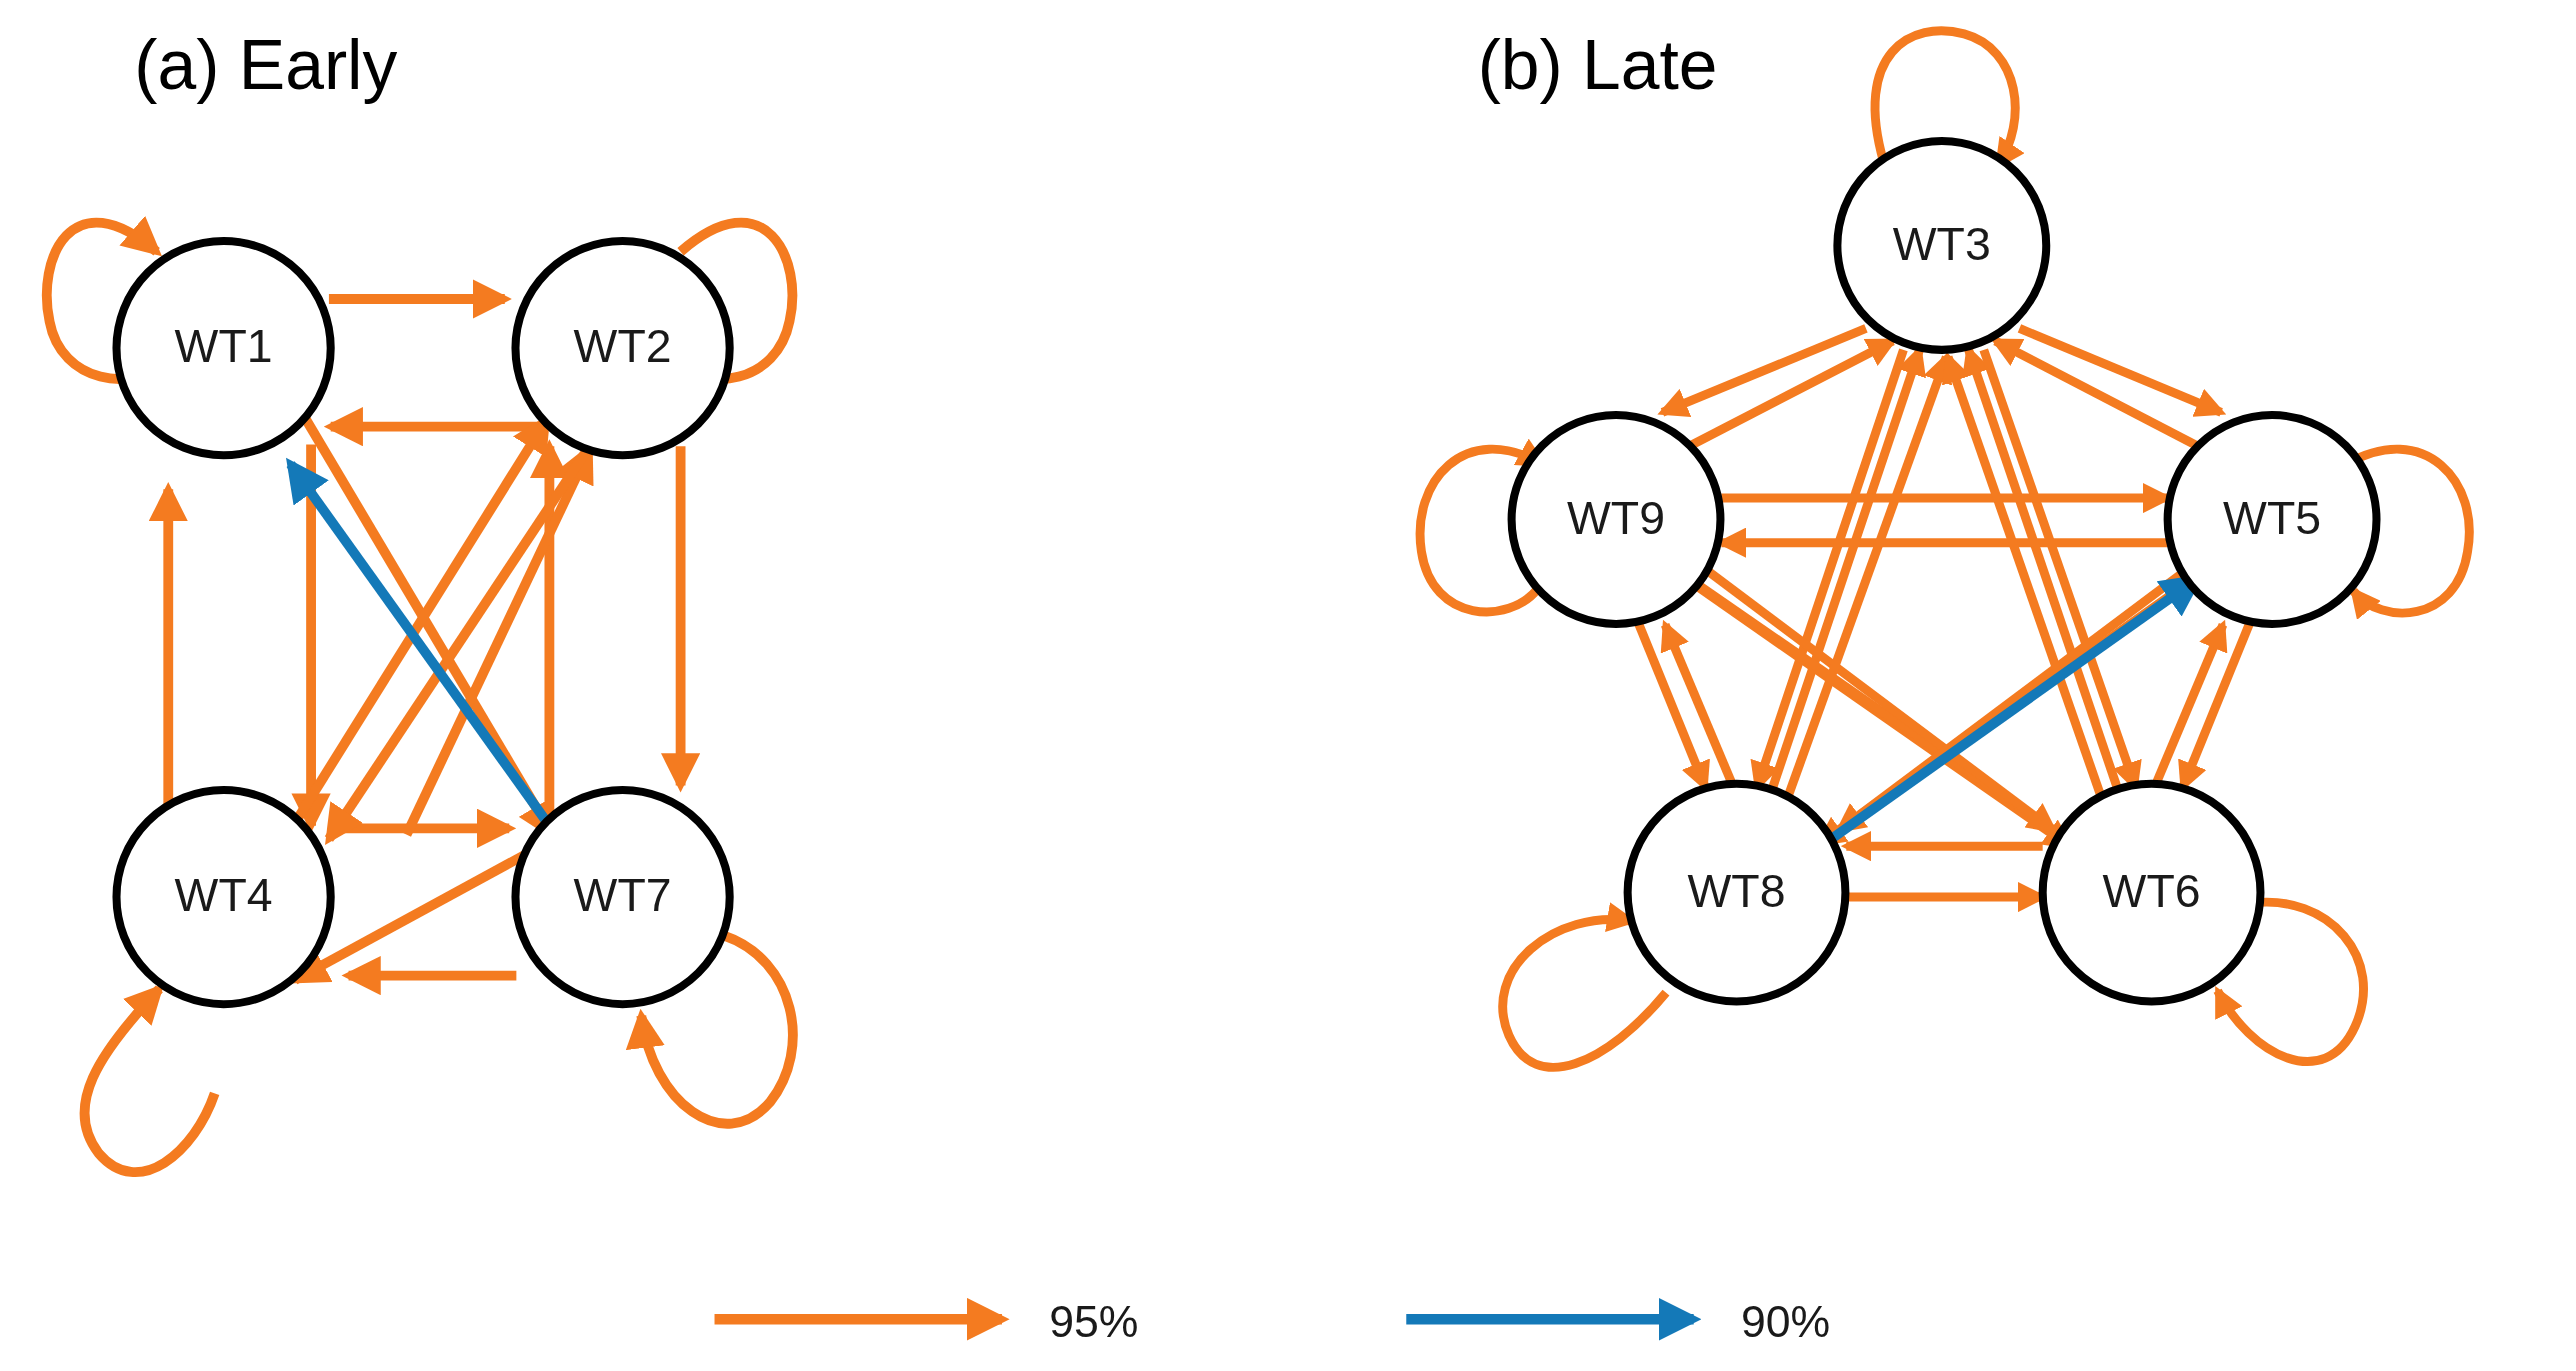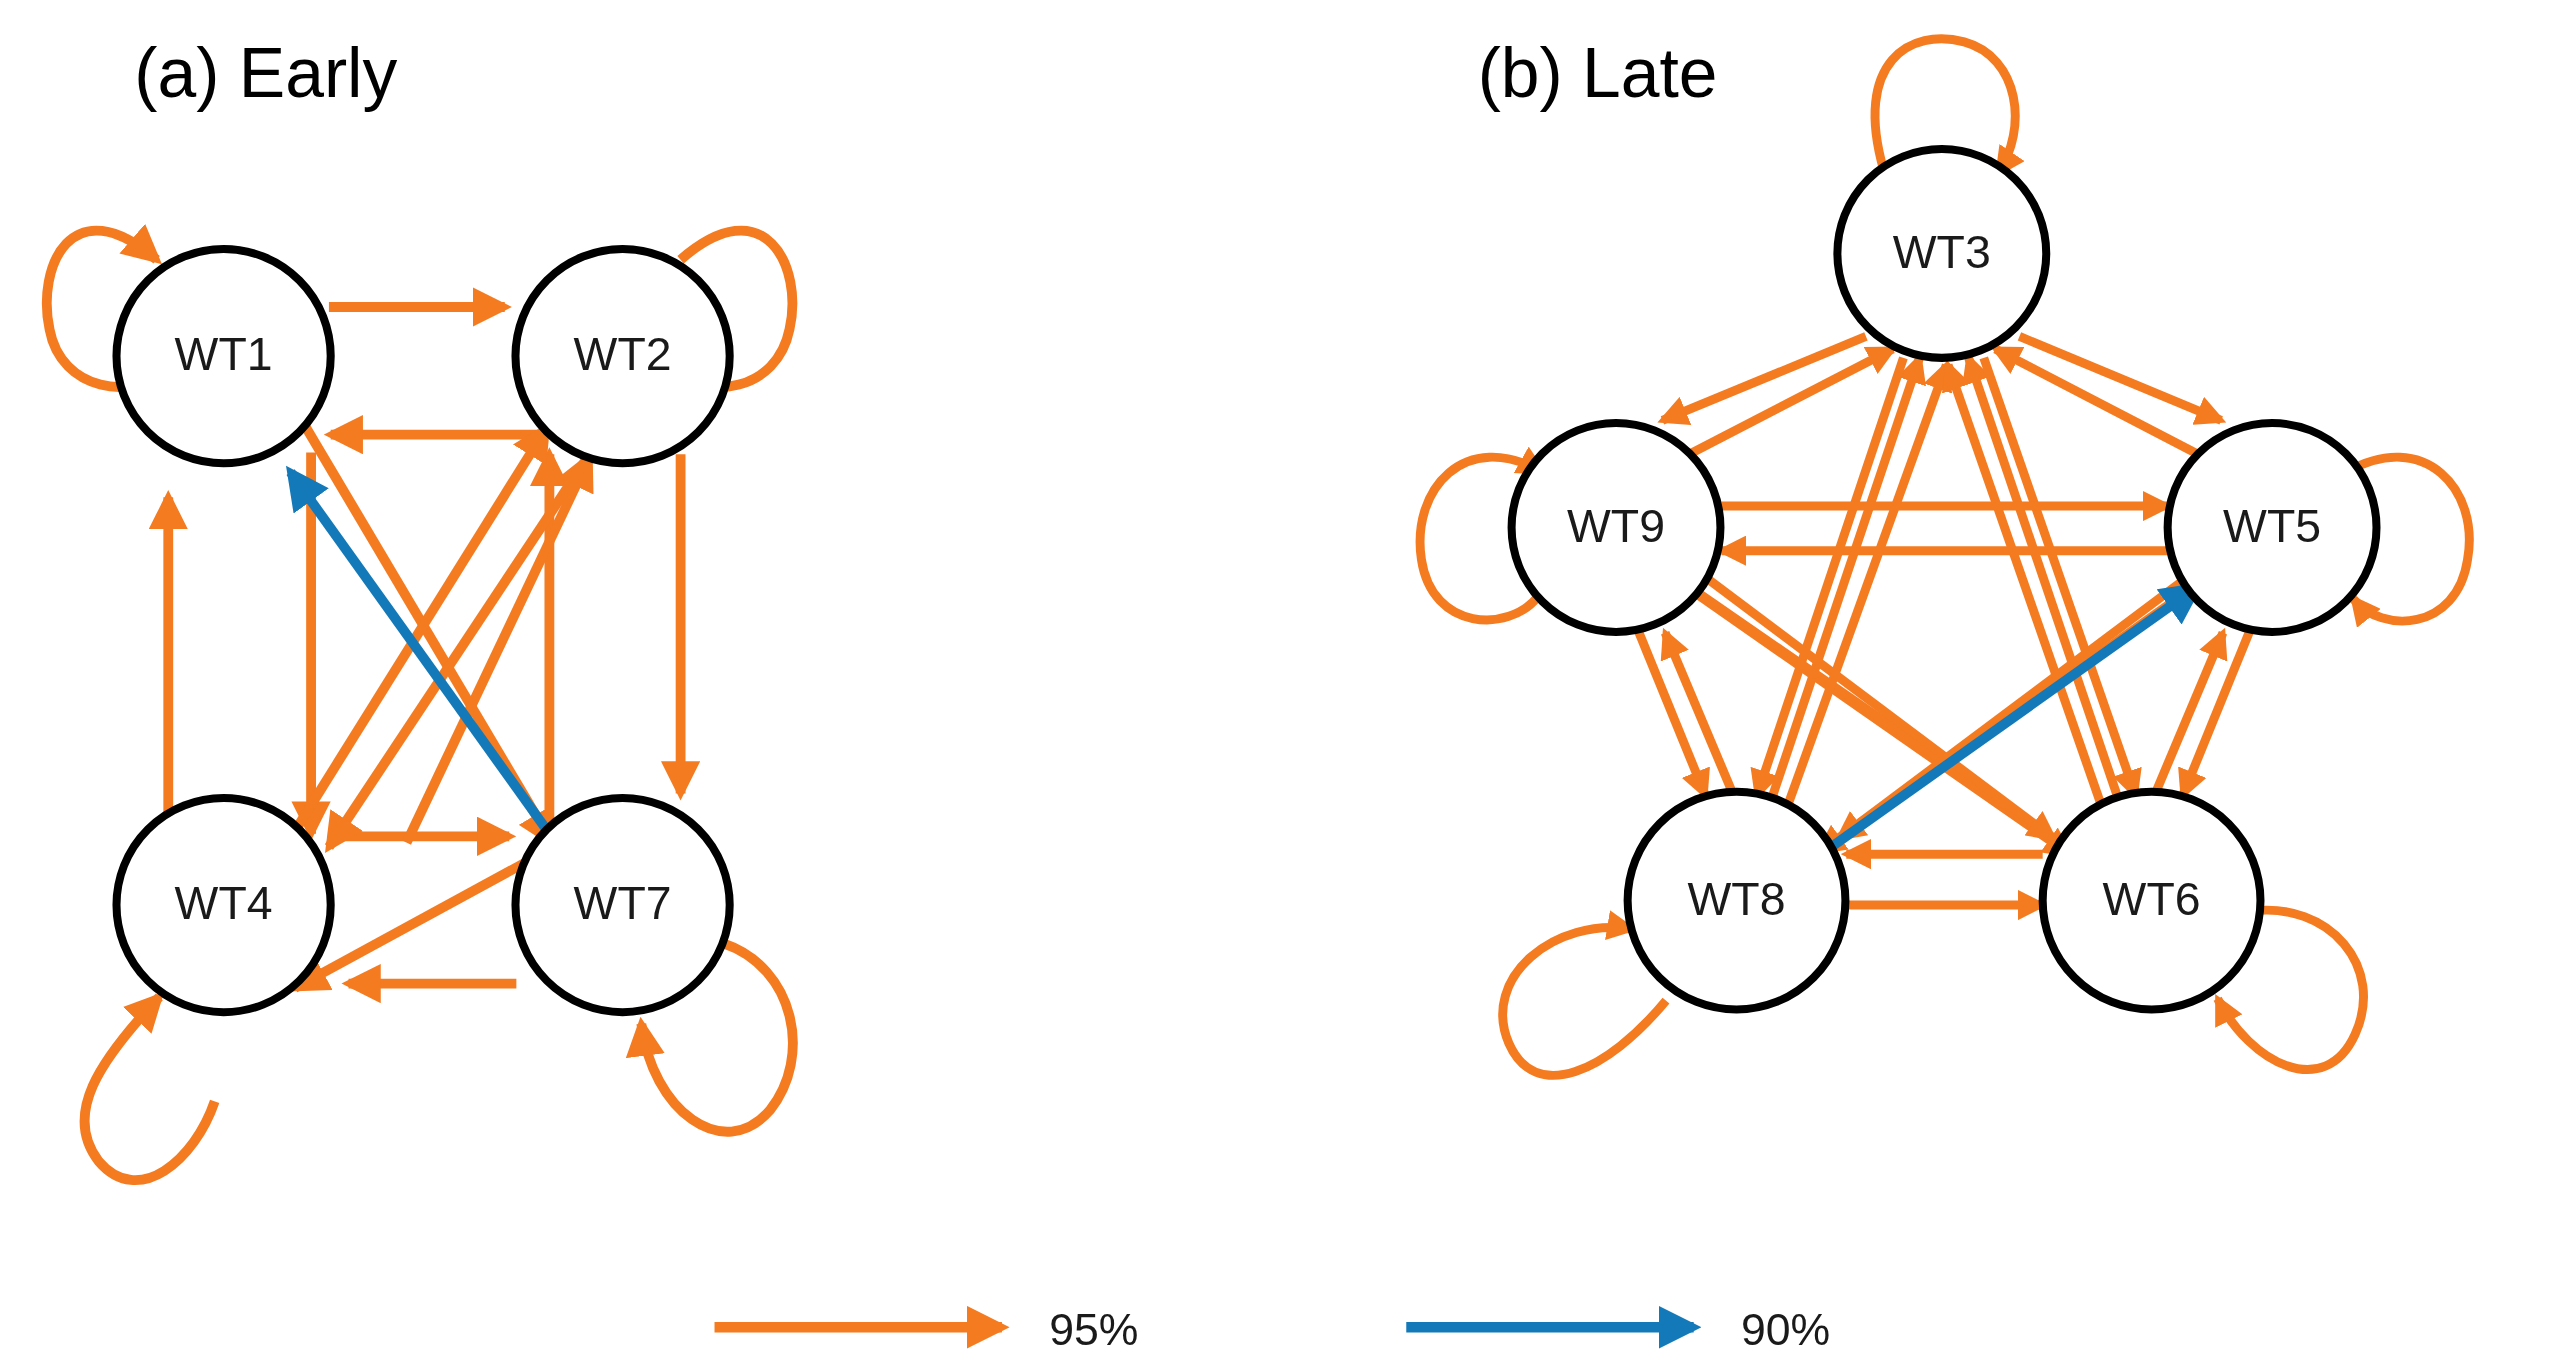--- a/index.html
+++ b/index.html
@@ -1,18 +1,18 @@
 <!DOCTYPE html>
 <html style="font-size:14.3px"><head>
 <meta charset="utf-8">
 <style>
   html,body{margin:0;padding:0;background:#ffffff;}
   body{width:2576px;height:1371px;position:relative;overflow:hidden;
        font-family:"Liberation Sans","DejaVu Sans",sans-serif;}
-  .figure{position:absolute;inset:0;margin-top:8px;}
+  .figure{position:absolute;inset:0;}
   svg{display:block;}
   .panel-title{font-size:78px;fill:#000000;font-family:"Liberation Sans","DejaVu Sans",sans-serif;}
   .node-label{font-size:52px;fill:#1a1a1a;text-anchor:middle;dominant-baseline:middle;
               font-family:"Liberation Sans","DejaVu Sans",sans-serif;}
   .legend-label{font-size:50px;fill:#1a1a1a;font-family:"Liberation Sans","DejaVu Sans",sans-serif;}
   .node-circle{fill:#ffffff;stroke:#000000;stroke-width:9;}
 </style>
 </head>
 <body>
 

